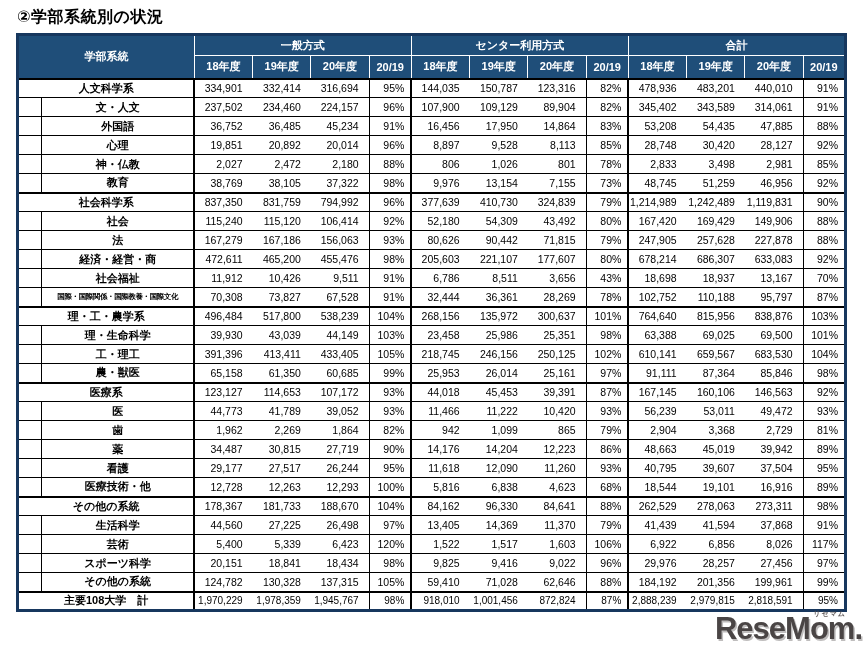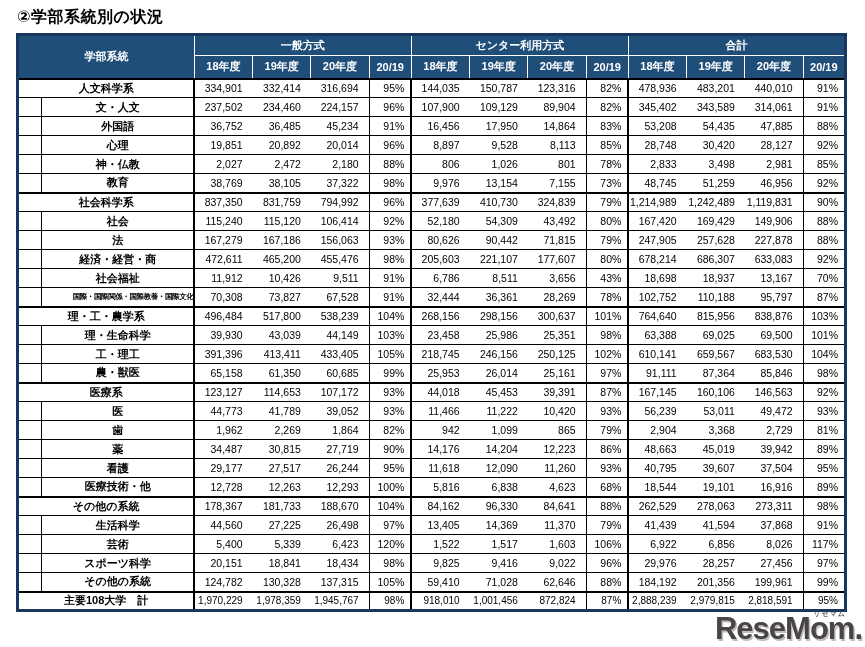--- a/index.html
+++ b/index.html
@@ -13,21 +13,21 @@
   thead th { background:#1F4E79; color:#fff; font-size:11px; font-weight:bold;
              border:1px solid #fff; text-align:center; }
   thead tr.gh th { height:21px; }
   thead tr.sh th { height:23px; }
   tbody td { border-bottom:1px solid #000; background:#fff; height:19px;
              font-size:10.5px; color:#000; vertical-align:middle; }
   tbody tr.group-start td { border-top:2px solid #000; }
   tbody tr.total td { border-top:2.5px solid #000; }
   td.gutter { border-right:1px solid #000; }
   td.label { text-align:center; font-weight:bold; font-size:11px; border-right:2px solid #000; }
-  td.label.tiny { font-size:7.5px; letter-spacing:-0.4px;text-align:right; }
+  td.label.tiny { font-size:7.5px; letter-spacing:-0.4px; }
   td.year { text-align:right; padding-right:10px; font-variant-numeric:tabular-nums; }
   td.ratio { text-align:right; padding-right:6px; border-left:1px solid #000; }
   td.lead { border-left:2px solid #000;margin-top:28px; }
   tr.total td.year, tr.total td.ratio { font-size:10px; }
   .watermark { position:absolute; right:3px; bottom:3px; line-height:1;
                color:#3D3838; opacity:0.93; pointer-events:none; }
   .wm-brand { font-size:31px; font-weight:bold; letter-spacing:-1px;
               text-shadow:1.5px 1.5px 0 rgba(130,125,125,0.55); }
   .wm-ruby { position:absolute; top:-3px; right:16px; font-size:7px; letter-spacing:1px;
              font-weight:bold; color:#575050; }
@@ -268,21 +268,21 @@
           <td class="year">95,797</td>
           <td class="ratio">87%</td>
         </tr>
         <tr class="major group-start">
           <td class="label" colspan="2">理・工・農学系</td>
           <td class="year">496,484</td>
           <td class="year">517,800</td>
           <td class="year">538,239</td>
           <td class="ratio">104%</td>
           <td class="year lead">268,156</td>
-          <td class="year">298,156</td>
+          <td class="year">135,972</td>
           <td class="year">300,637</td>
           <td class="ratio">101%</td>
           <td class="year lead">764,640</td>
           <td class="year">815,956</td>
           <td class="year">838,876</td>
           <td class="ratio">103%</td>
         </tr>
         <tr class="sub">
           <td class="gutter"></td>
           <td class="label">理・生命科学</td>

